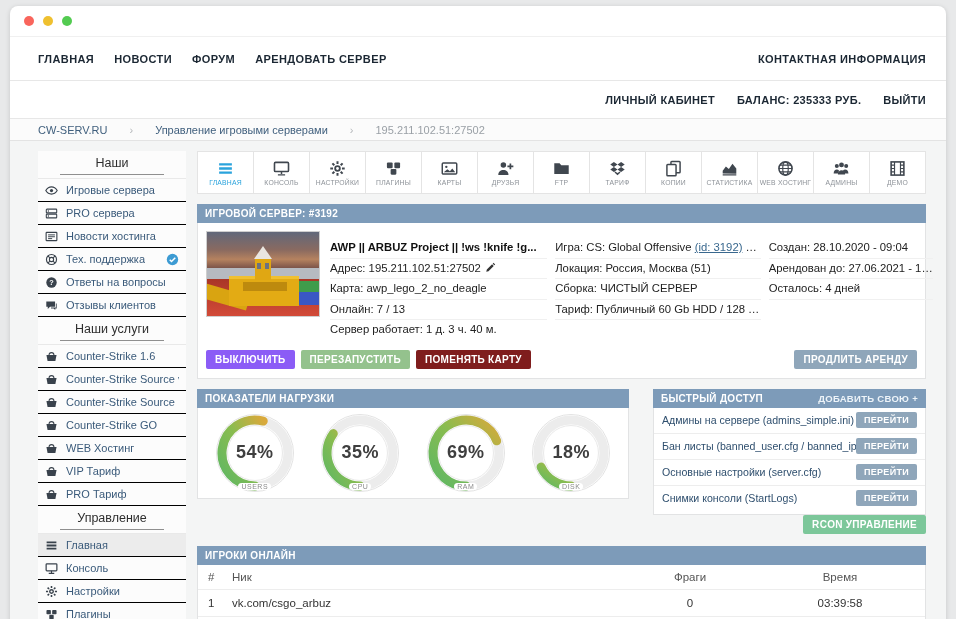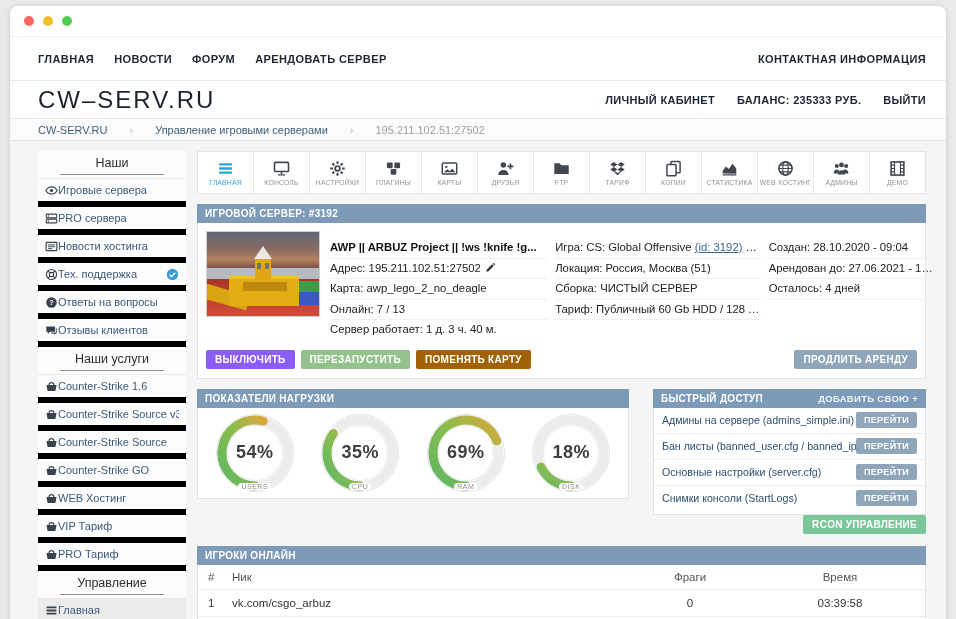--- a/index.html
+++ b/index.html
@@ -23,21 +23,21 @@
     border-bottom:1px solid #e3e3e3;font-size:11px;gap:16px;}
   .crumbs .ci{color:#41607e;text-decoration:none;}
   .crumbs .ci.last{color:#9aa0a6;}
   .crumbs .sep{color:#b5b8bb;margin:0 6px;}
   
   .content{display:flex;align-items:flex-start;background:#f4f5f5;padding:10px 20px 20px 28px;height:100%;}
   
   .sidebar{width:148px;flex:none;margin-right:11px;background:#fcfcfc;}
   .sb-head{height:22px;text-align:center;font-size:12.5px;color:#2e2e2e;padding-top:5px;}
   .sb-head span{display:inline-block;padding:0 4px 4px;border-bottom:1px solid #8f8f8f;min-width:96px;}
-  .sb-item{height:22px;display:flex;align-items:center;padding:0 7px;border-bottom:6px solid #000000;cursor:pointer;}
+  .sb-item{height:22px;display:flex;align-items:center;gap:8px;padding:0 7px;border-bottom:1px solid #000000;cursor:pointer;}
   .sb-item:first-child{border-top:1px solid #e9e9e9;}
   .sb-item.active{background:#ececec;}
   .sb-item .ic{width:13px;height:13px;flex:none;color:#39424c;}
   .sb-item .ic svg{width:13px;height:13px;display:block;}
   .sb-item .lbl{font-size:11px;color:#3a5a7a;white-space:nowrap;overflow:hidden;}
   .sb-item .badge{margin-left:auto;width:13px;height:13px;}
   .sb-item .badge svg{width:13px;height:13px;display:block;}
   
   .main{flex:1;min-width:0;}
   
@@ -77,21 +77,21 @@
   .srv-row.bold{font-weight:bold;color:#111;}
   .srv-row .link{color:#39688e;text-decoration:underline;cursor:pointer;}
   .srv-row .ver{color:#7ed3a0;}
   .srv-row .edit{display:inline-block;width:11px;height:11px;vertical-align:-1px;margin-left:4px;color:#333;cursor:pointer;}
   .srv-row .edit svg{width:11px;height:11px;display:block;}
   .srv-btns{display:flex;gap:6px;padding:2px 8px 9px;}
   .btn{border:none;color:#fff;font-weight:bold;font-size:10px;letter-spacing:.3px;padding:4px 9px;border-radius:2px;
     cursor:pointer;font-family:inherit;}
   .btn-off{background:#8b5cf6;}
   .btn-restart{background:#94c28d;}
-  .btn-map{background:#a16207;}
+  .btn-map{background:#7f1d1d;}
   .btn-steel{background:#8fa6ba;margin-left:auto;}
   
   .row2{display:flex;justify-content:space-between;align-items:flex-start;}
   .p-load{width:432px;flex:none;}
   .p-quick{width:273px;flex:none;}
   .load-body{display:flex;justify-content:space-around;align-items:center;height:90px;padding:0 4px;}
   .gauge{position:relative;width:84px;height:84px;}
   .gauge svg{position:absolute;inset:0;}
   .g-val{position:absolute;inset:0;display:flex;align-items:center;justify-content:center;
     font-size:18px;font-weight:bold;color:#3f3f3f;letter-spacing:.5px;}
@@ -127,21 +127,20 @@
     <span id="nav-links" style="display:flex;">
         <a href="#">ГЛАВНАЯ</a>
         <a href="#">НОВОСТИ</a>
         <a href="#">ФОРУМ</a>
         <a href="#">АРЕНДОВАТЬ СЕРВЕР</a>
       </span>
     <a href="#" class="nav-right">КОНТАКТНАЯ ИНФОРМАЦИЯ</a>
   </div>
 
   <div class="masthead">
-    <span class="brand">CW–SERV.RU</span>
     <span class="mast-right">
       <a href="#">ЛИЧНЫЙ КАБИНЕТ</a>
       <span>БАЛАНС: 235333 РУБ.</span>
       <a href="#">ВЫЙТИ</a>
     </span>
   </div>
 
   <div class="crumbs" id="crumbs">
       <a class="ci" href="#">CW-SERV.RU</a>
       <span class="sep">›</span>

